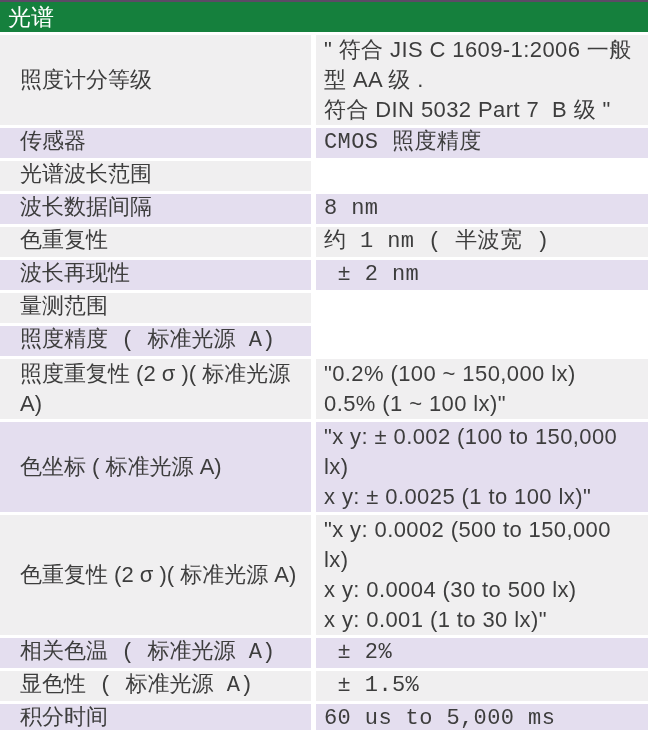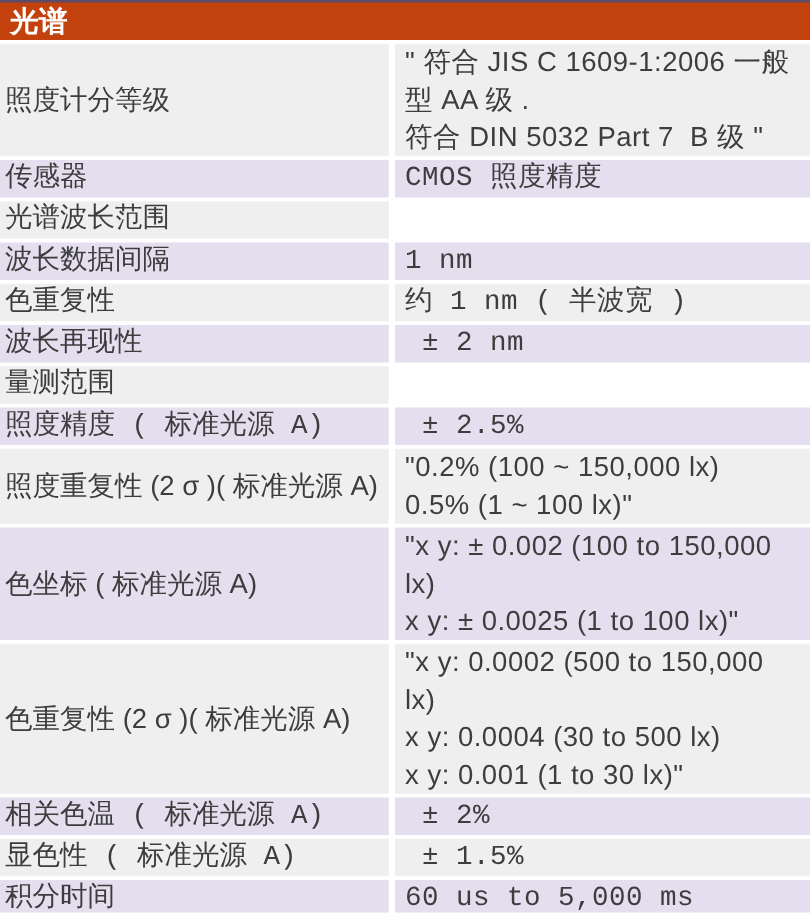--- a/index.html
+++ b/index.html
@@ -13,43 +13,43 @@
     overflow: hidden;
     font-family: "Liberation Sans", "DejaVu Sans", sans-serif;
     color: #3d3d3d;
   }
   .spec-table {
     width: 648px;
   }
   .section-header {
     box-sizing: border-box;
     height: 32px;
-    background: #c2410c;
+    background: #15803d;
     border-top: 2px solid #5c4a66;
     color: #ffffff;
-    font-weight: bold;
+    font-weight: normal;
     font-size: 23px;
     line-height: 30px;
     padding-left: 8px;
     margin-bottom: 3px;
   }
   .row {
     display: flex;
     margin-bottom: 3px;
   }
   .cell {
     box-sizing: border-box;
     font-size: 22px;
     line-height: 30px;
     display: flex;
     align-items: center;
   }
   .cell.label {
     flex: 0 0 311px;
-    padding: 0 4px 0 4px;
+    padding: 0 4px 0 20px;
     letter-spacing: 0;
   }
   .cell.value {
     flex: 1 1 auto;
     margin-left: 5px;
     padding: 0 12px 0 8px;
     white-space: pre-wrap;
     word-break: break-word;
     letter-spacing: 0.4px;
   }
@@ -79,40 +79,39 @@
     <div class="cell label">传感器</div>
     <div class="cell value">CMOS 照度精度</div>
   </div>
 
   <div class="row gray lines-1">
     <div class="cell label">光谱波长范围</div>
   </div>
 
   <div class="row purple lines-1">
     <div class="cell label">波长数据间隔</div>
-    <div class="cell value">1 nm</div>
+    <div class="cell value">8 nm</div>
   </div>
 
   <div class="row gray lines-1">
     <div class="cell label">色重复性</div>
     <div class="cell value">约 1 nm ( 半波宽 )</div>
   </div>
 
   <div class="row purple lines-1">
     <div class="cell label">波长再现性</div>
     <div class="cell value"> ± 2 nm</div>
   </div>
 
   <div class="row gray lines-1">
     <div class="cell label">量测范围</div>
   </div>
 
   <div class="row purple lines-1">
     <div class="cell label">照度精度 ( 标准光源 A)</div>
-    <div class="cell value"> ± 2.5%</div>
   </div>
 
   <div class="row gray lines-2">
     <div class="cell label">照度重复性 (2 σ )( 标准光源 A)</div>
     <div class="cell value">"0.2% (100 ~ 150,000 lx)
 0.5% (1 ~ 100 lx)"</div>
   </div>
 
   <div class="row purple lines-3">
     <div class="cell label">色坐标 ( 标准光源 A)</div>

